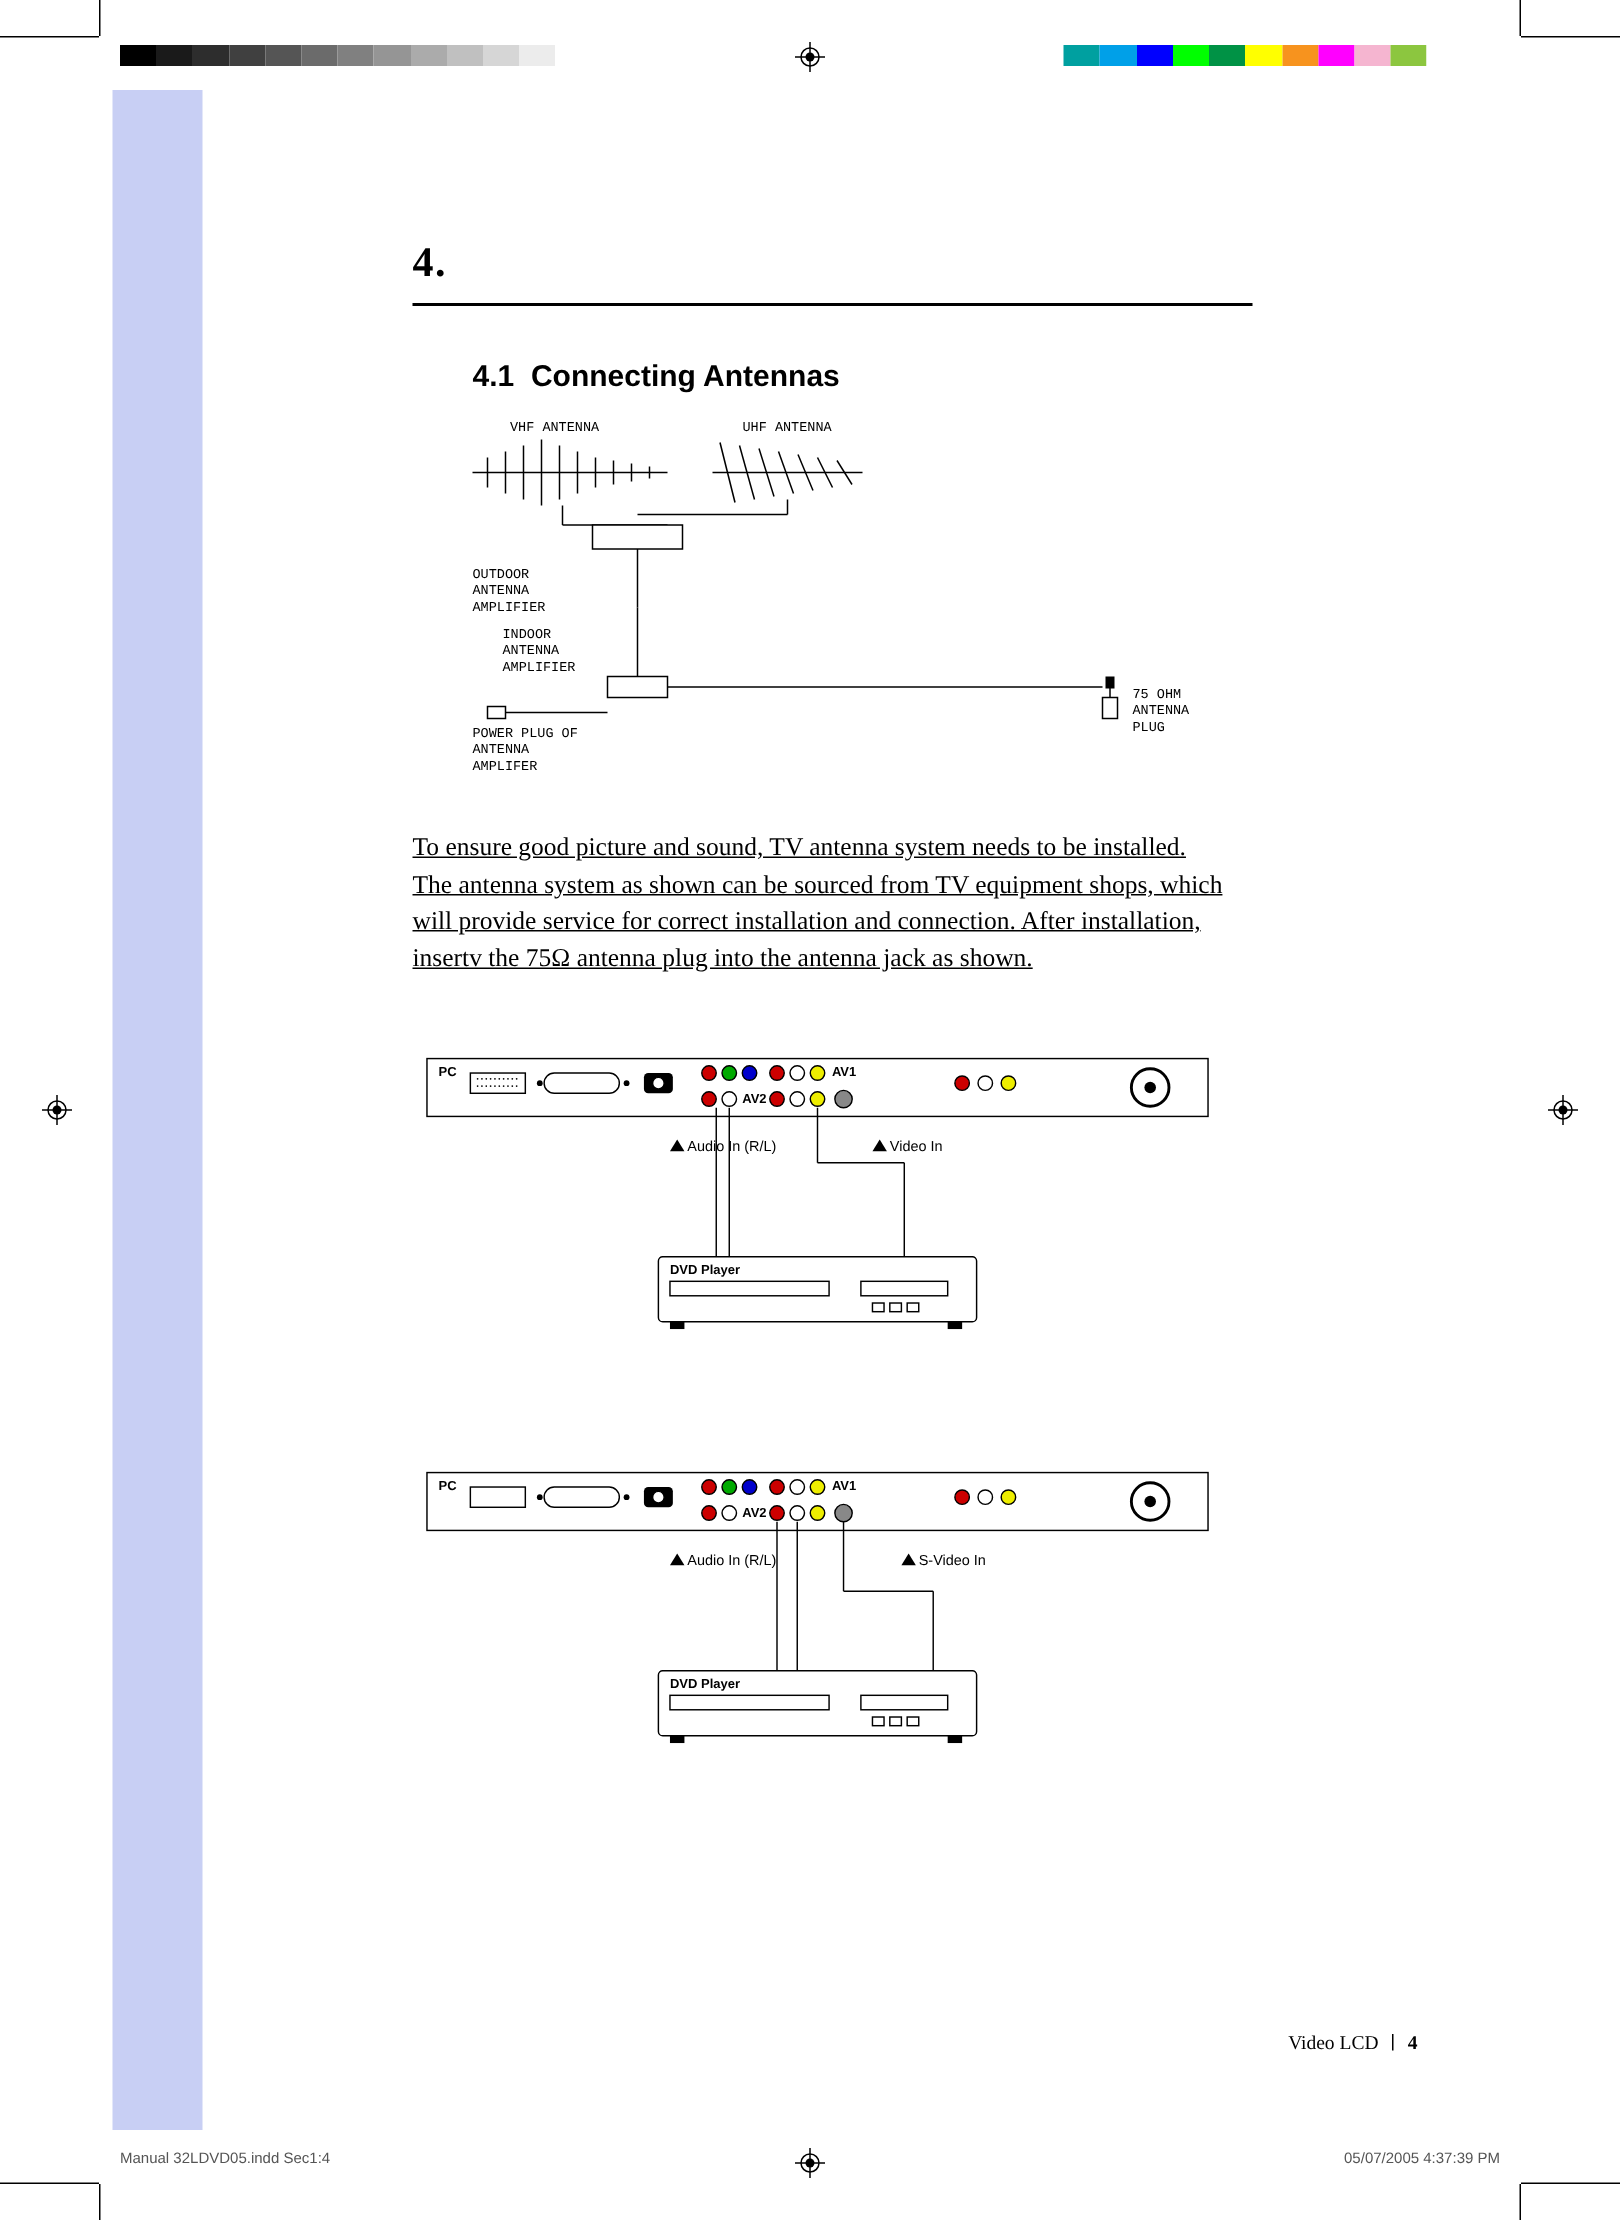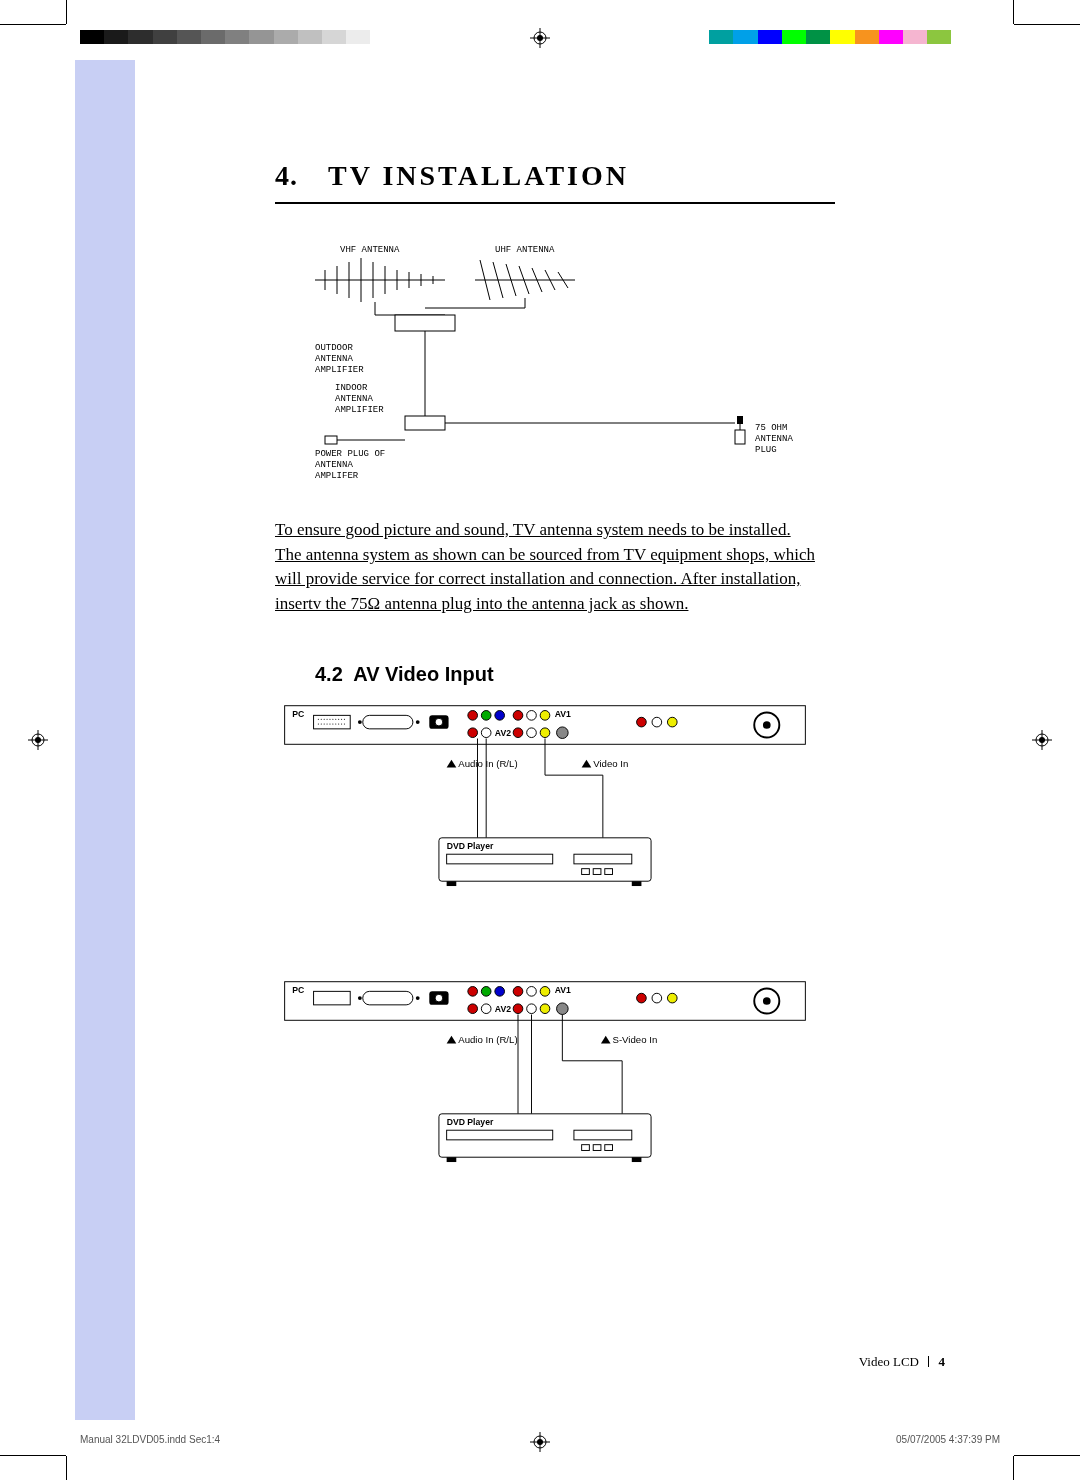--- a/index.html
+++ b/index.html
@@ -134,24 +134,27 @@
       <line x1="0" y1="10" x2="20" y2="10" stroke="#000"></line>
     </svg>
 </div>
 
 <div class="page-area">
   <div class="side-stripe"></div>
   <div class="content">
 
     <div class="chapter-row">
       <span class="ch-num">4.</span>
-      <span class="ch-title">TV INSTALLATION</span>
     </div>
     <hr class="rule">
 
+    <div class="subhead">
+      <span>4.1</span>&nbsp;
+      <span>Connecting Antennas</span>
+    </div>
 
     <div class="diagram-box">
       <svg viewBox="0 0 540 260" xmlns="http://www.w3.org/2000/svg">
 
         <g stroke="#000" stroke-width="1" fill="none">
           <line x1="40" y1="40" x2="170" y2="40"></line>
           <line x1="50" y1="30" x2="50" y2="50"></line>
             <line x1="62" y1="26" x2="62" y2="54"></line>
           <line x1="74" y1="22" x2="74" y2="58"></line>
             <line x1="86" y1="18" x2="86" y2="62"></line>
@@ -197,24 +200,20 @@
         <rect x="462" y="176" width="6" height="8" fill="#000"></rect>
         <text x="480" y="190" class="dtxt"><tspan x="480" dy="0">75 OHM</tspan><tspan x="480" dy="11">ANTENNA</tspan><tspan x="480" dy="11">PLUG</tspan></text>
 
         <text x="40" y="216" class="dtxt"><tspan x="40" dy="0">POWER PLUG OF</tspan><tspan x="40" dy="11">ANTENNA</tspan><tspan x="40" dy="11">AMPLIFER</tspan></text>
       </svg>
     </div>
 
     <p class="body-text">To ensure good picture and sound, TV antenna system needs to be installed. The antenna system as shown can be sourced from TV equipment shops, which will provide service for correct installation and connection. After installation, insertv the 75Ω antenna plug into the antenna jack as shown.</p>
 
     <div class="sec-gap"></div>
-    <div class="subhead">
-      <span>4.2</span>&nbsp;
-      <span>AV Video Input</span>
-    </div>
 
     <div class="diagram-box">
       <svg viewBox="0 0 560 220" xmlns="http://www.w3.org/2000/svg">
 
         <rect x="10" y="8" width="540" height="40" fill="#fff" stroke="#000"></rect>
         <text x="18" y="20" class="dtxtb">PC</text>
 
         <rect x="40" y="18" width="38" height="14" fill="#fff" stroke="#000"></rect>
         <g fill="#000">
             <circle cx="45" cy="22" r="0.6"></circle>

